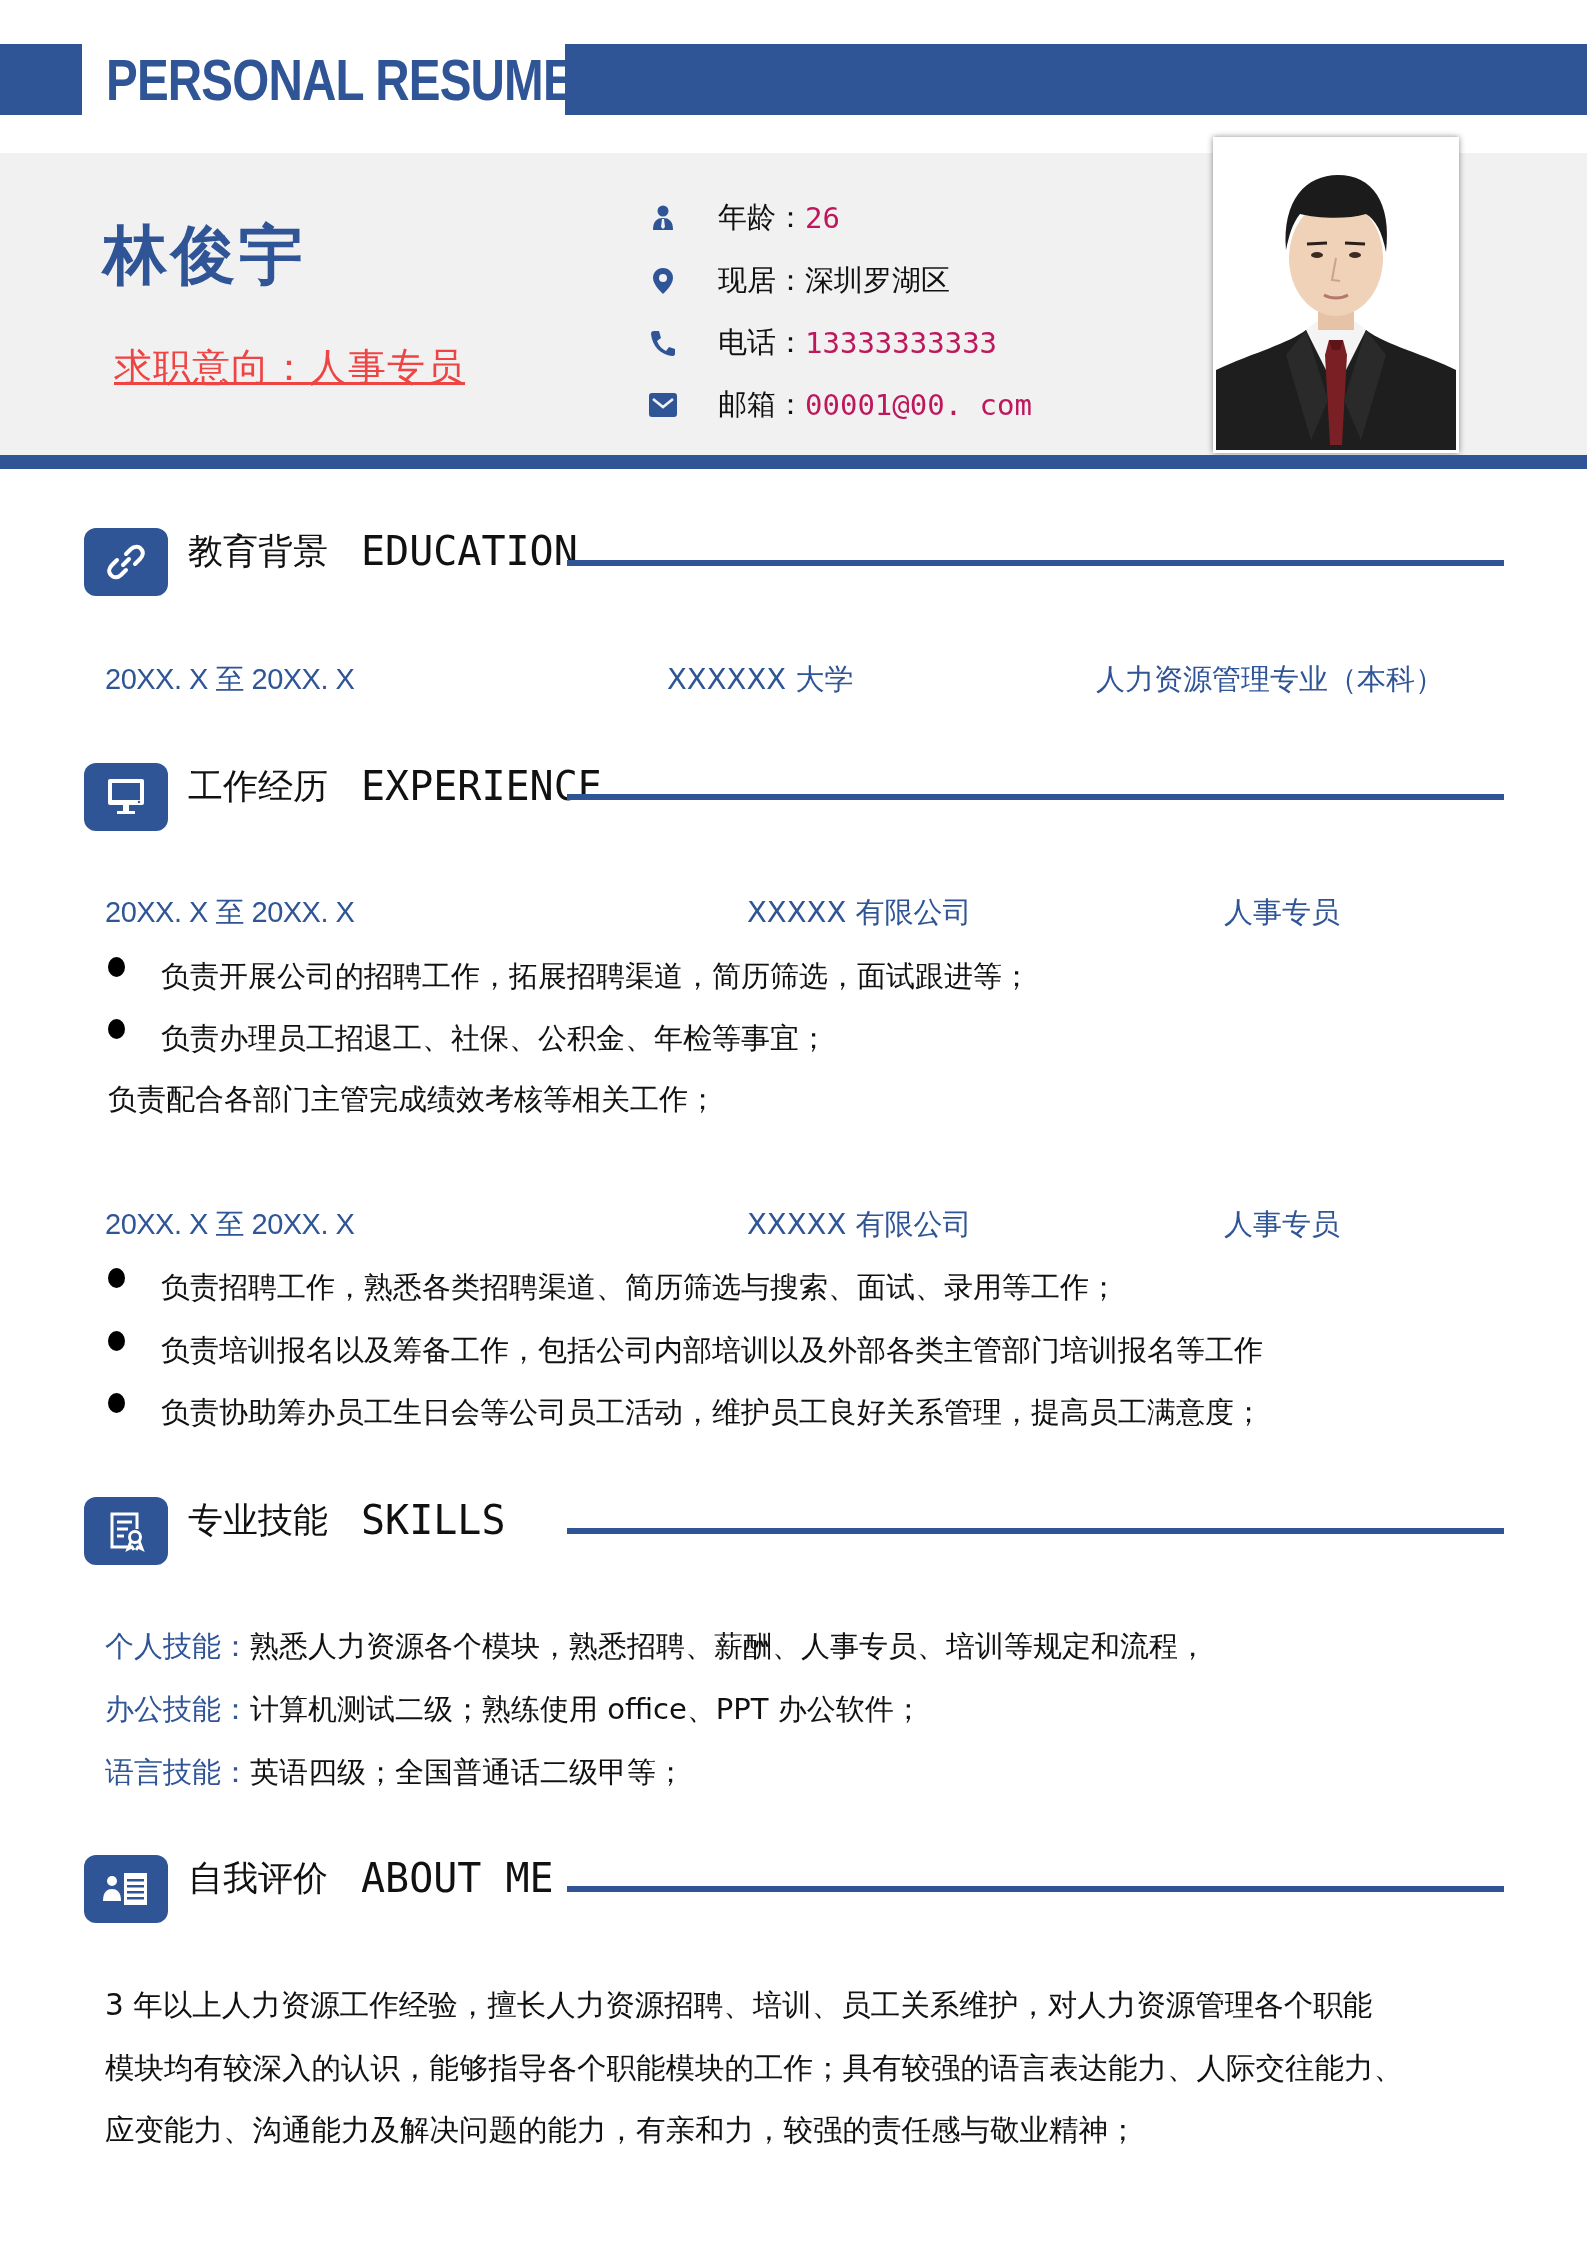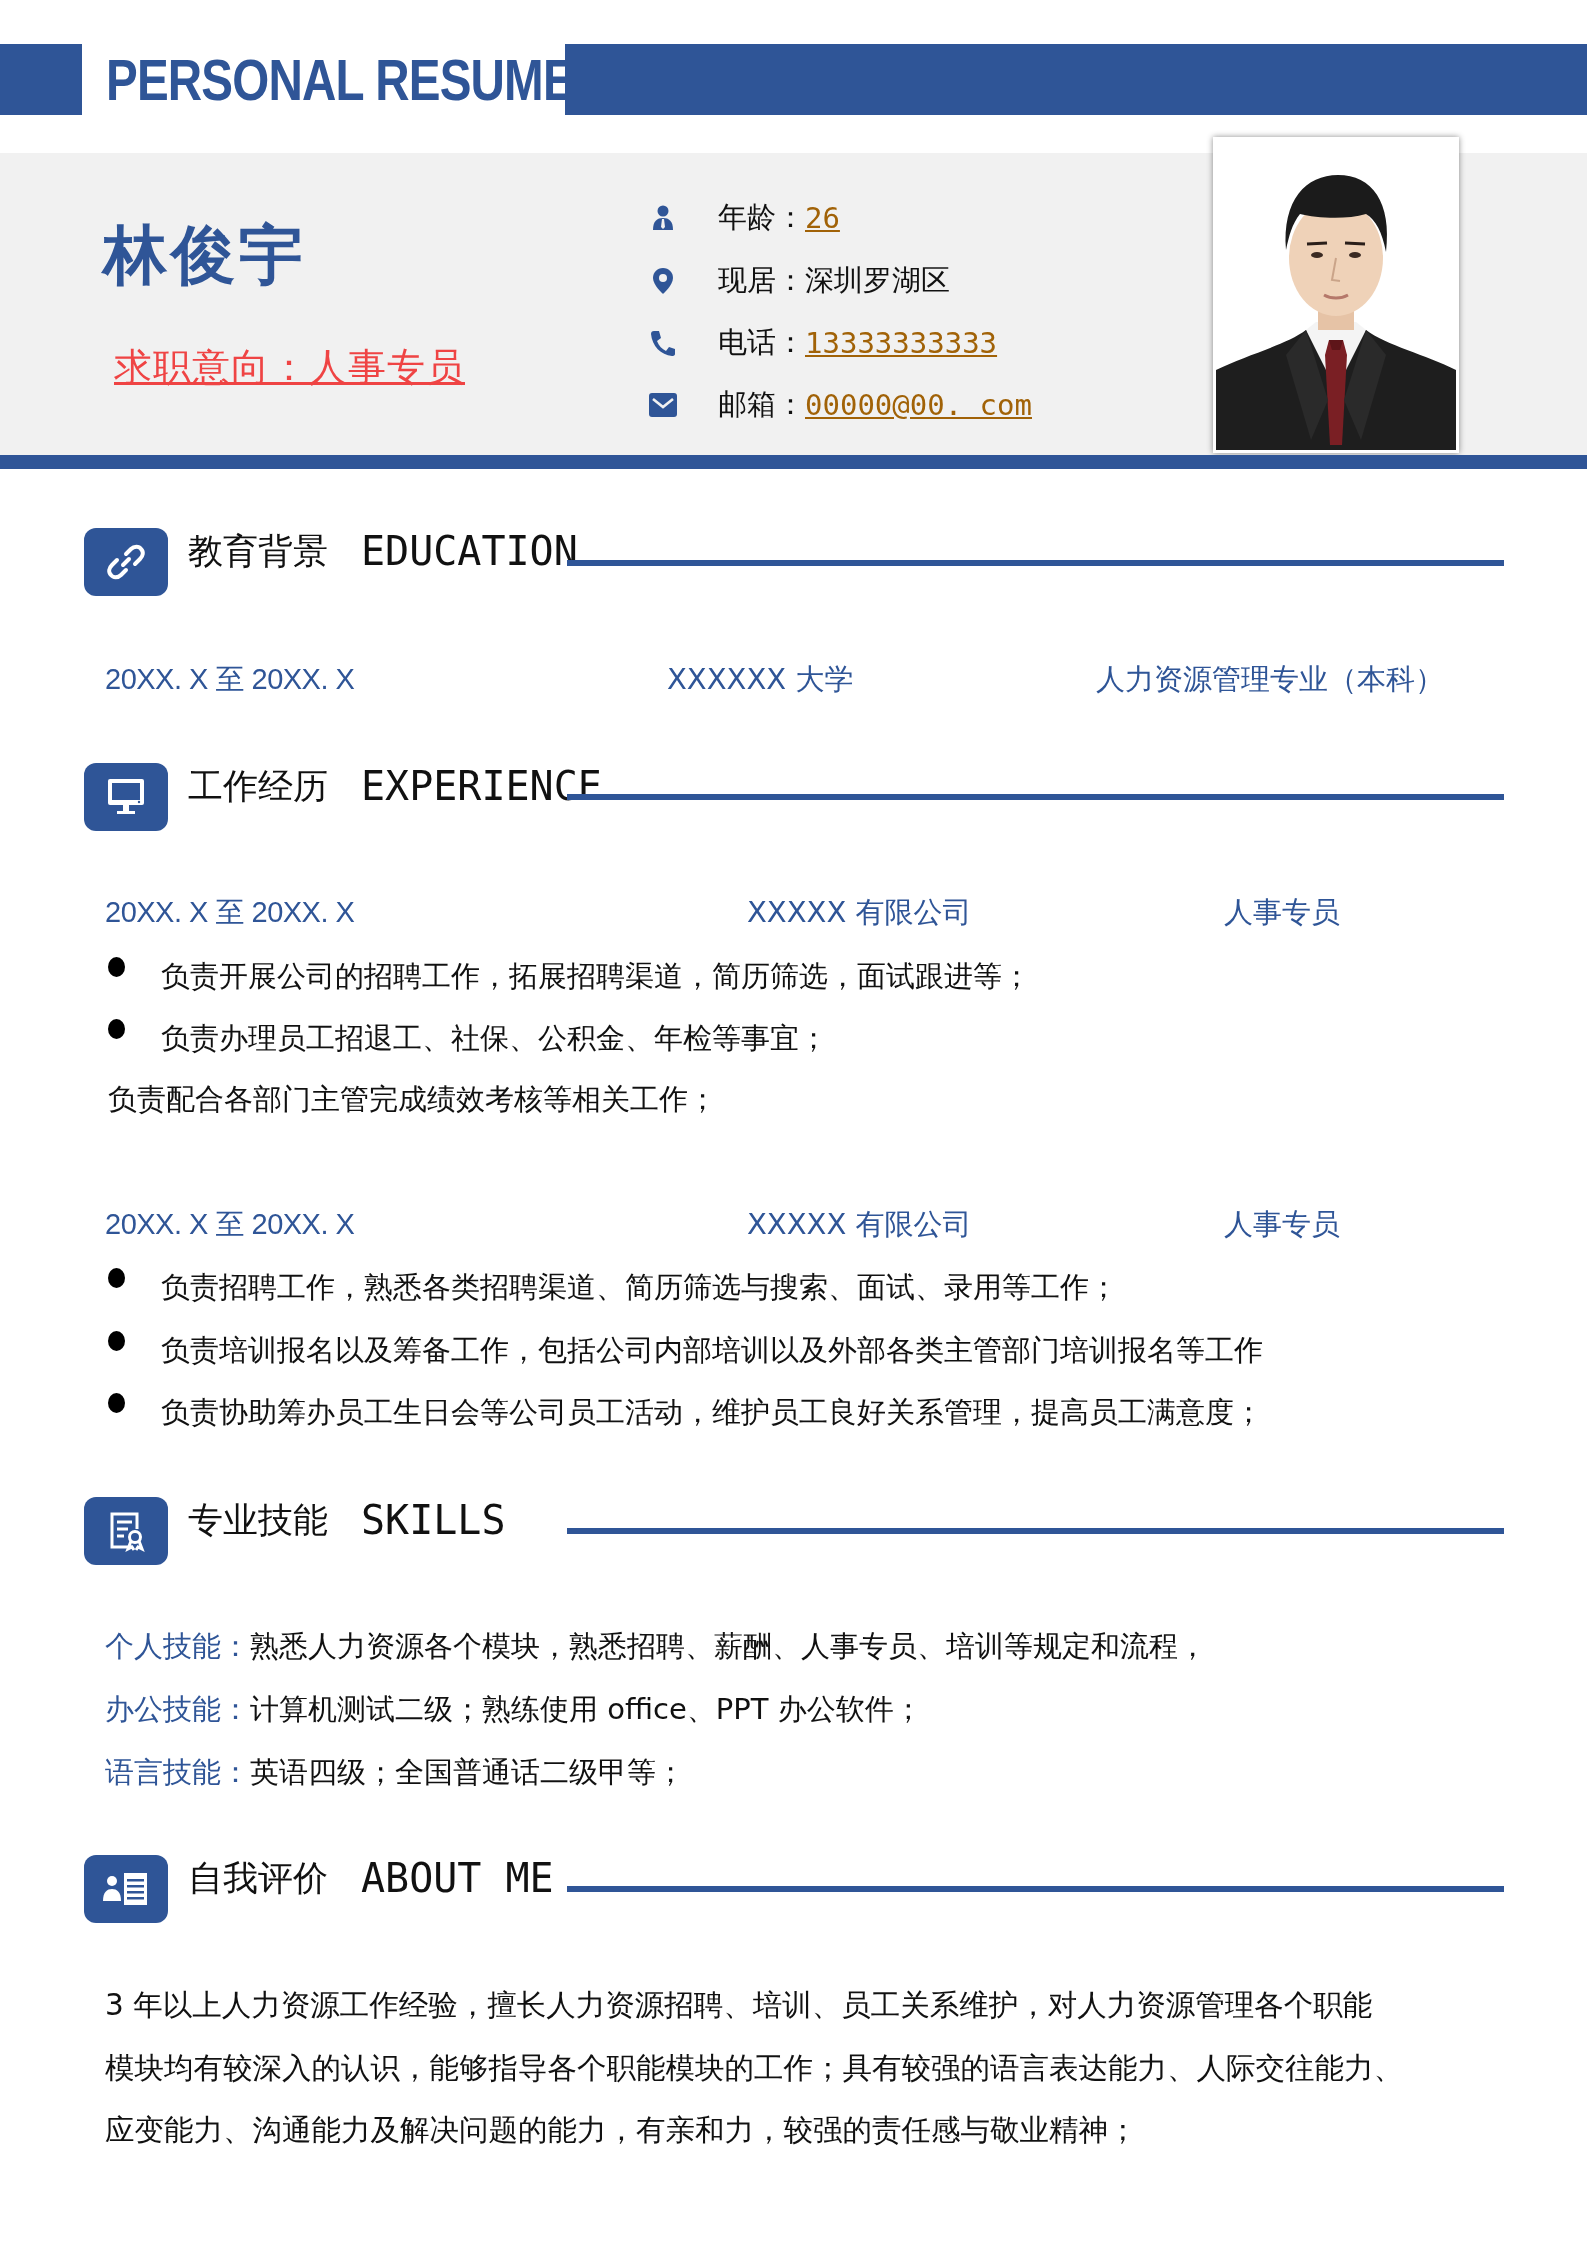--- a/index.html
+++ b/index.html
@@ -22,21 +22,21 @@
     white-space:nowrap;
   }
   
   .header-band { left:0; top:153px; width:1587px; height:302px; background:#f1f1f1; }
   .header-rule { left:0; top:455px; width:1587px; height:14px; background:#2f5597; }
   .name { left:103px; top:212px; font-size:64px; font-weight:bold; color:#2f5597; letter-spacing:4px; white-space:nowrap; }
   .intent { left:114px; top:342px; font-size:38px; color:#ef4444; white-space:nowrap; letter-spacing:1px;text-decoration:underline; }
   .info-row { left:648px; height:40px; display:flex; align-items:center; white-space:nowrap; }
   .info-icon { width:30px; height:30px; display:flex; align-items:center; justify-content:center; margin-right:40px; }
   .info-label { font-size:29px; color:#111; }
-  .info-value { font-size:29px; color:#a16207; font-family:"DejaVu Sans Mono","Liberation Mono", monospace; letter-spacing:0px;text-decoration:underline; }
+  .info-value { font-size:29px; color:#be185d; font-family:"DejaVu Sans Mono","Liberation Mono", monospace; letter-spacing:0px; }
   .photo-frame {
     left:1213px; top:137px; width:240px; height:310px;
     background:#ffffff; border:3px solid #fff;
     box-shadow:0 0 6px rgba(0,0,0,0.45);
     overflow:hidden;
   }
   
   .sec-icon { left:84px; width:84px; height:68px; border-radius:12px; background:#2f5597; display:flex; align-items:center; justify-content:center; }
   .sec-title { left:188px; height:68px; display:flex; align-items:flex-start; font-size:35px; color:#111; white-space:nowrap; }
   .sec-title .en { font-family:"DejaVu Sans Mono","Liberation Mono", monospace; font-size:40px; margin-left:33px; }
@@ -96,21 +96,21 @@
   <span class="info-value">13333333333</span>
 </div>
 <div class="abs info-row" style="top:385px;">
   <span class="info-icon">
     <svg width="28" height="24" viewBox="0 0 28 24">
         <rect x="0" y="0" width="28" height="24" rx="3" fill="#2f5597"></rect>
         <path d="M4 6 L14 14 L24 6" stroke="#f1f1f1" stroke-width="2.6" fill="none"></path>
       </svg>
   </span>
   <span class="info-label">邮箱：</span>
-  <span class="info-value">00000@00. com</span>
+  <span class="info-value">00001@00. com</span>
 </div>
 
 <div class="abs photo-frame">
   <svg width="240" height="310" viewBox="0 0 240 310">
     <rect width="240" height="310" fill="#ffffff"></rect>
 
     <path d="M0 230 C30 215 70 205 90 190 L150 190 C170 205 210 215 240 230 L240 310 L0 310 Z" fill="#1e1e1e"></path>
 
     <path d="M90 190 L120 250 L150 190 L140 182 L100 182 Z" fill="#f4f4f4"></path>
 

